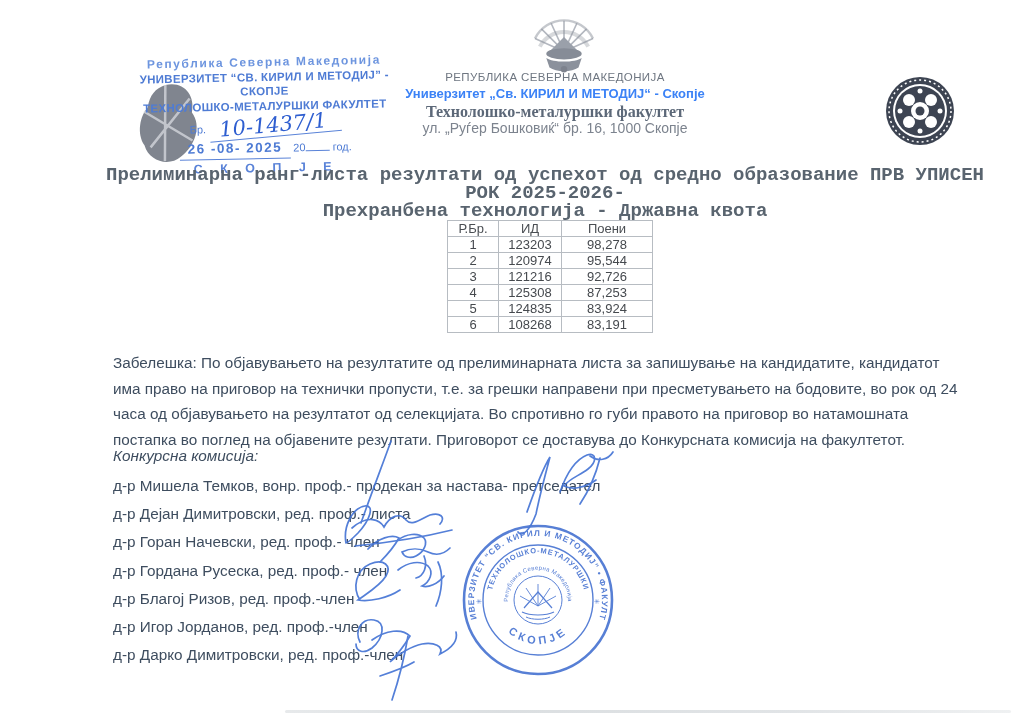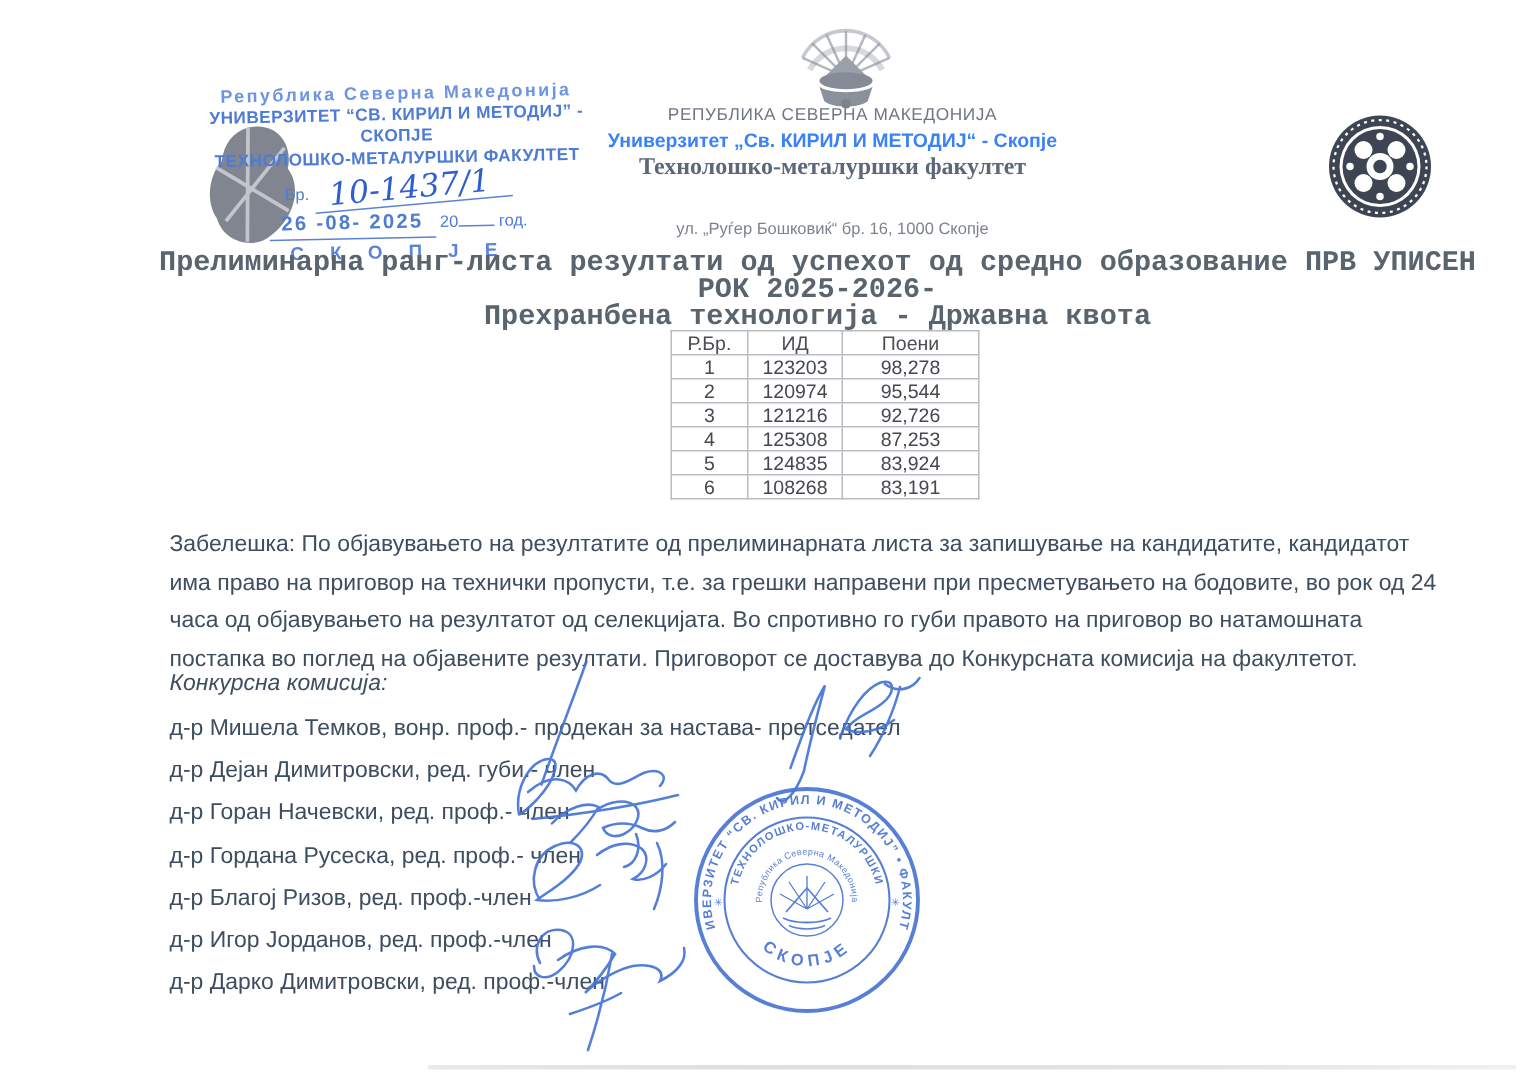--- a/index.html
+++ b/index.html
@@ -23,21 +23,21 @@
   .rcv-blob{position:absolute;left:16px;top:24px;z-index:-1;}
 
   
   .coa{position:absolute;left:518px;top:16px;}
   .hdr{position:absolute;left:305px;top:71px;width:500px;text-align:center;}
   .hdr-country{font-size:11.5px;letter-spacing:.4px;color:#6e7681;line-height:13px;}
   .hdr-univ{font-family:Liberation Sans, sans-serif;font-size:13px;font-weight:700;
             color:#3b82f6;line-height:19px;white-space:nowrap;}
   .hdr-fac{font-family:"Liberation Serif",serif;font-size:16px;font-weight:700;
            color:#5c6878;line-height:18px;}
-  .hdr-addr{font-size:11px;color:#7c838e;line-height:15px;margin-top:25px;}
+  .hdr-addr{font-size:14px;color:#7c838e;line-height:15px;}
   .seal{position:absolute;left:884px;top:75px;}
 
   
   .doc-title{position:absolute;left:85px;top:166px;width:920px;text-align:center;
              font-family:Liberation Mono, monospace;font-weight:700;font-size:19px;
              color:#59646f;line-height:18px;}
 
   
   .tbl-wrap{position:absolute;left:447px;top:220px;}
   table.results{border-collapse:collapse;background:#fff;}
@@ -168,21 +168,21 @@
       </tr>
     </tbody>
       </table>
   </div>
 
   <div class="note">Забелешка: По објавувањето на резултатите од прелиминарната листа за запишување на кандидатите, кандидатот има право на приговор на технички пропусти, т.е. за грешки направени при пресметувањето на бодовите, во рок од 24 часа од објавувањето на резултатот од селекцијата. Во спротивно го губи правото на приговор во натамошната постапка во поглед на објавените резултати. Приговорот се доставува до Конкурсната комисија на факултетот.</div>
 
   <div class="commission">
     <div class="heading">Конкурсна комисија:</div>
     <div class="member">д-р Мишела Темков, вонр. проф.- продекан за настава- претседател</div>
-    <div class="member">д-р Дејан Димитровски, ред. губи.- член</div>
+    <div class="member">д-р Дејан Димитровски, ред. проф.- листа</div>
     <div class="member">д-р Горан Начевски, ред. проф.- член</div>
     <div class="member">д-р Гордана Русеска, ред. проф.- член</div>
     <div class="member">д-р Благој Ризов, ред. проф.-член</div>
     <div class="member">д-р Игор Јорданов, ред. проф.-член</div>
     <div class="member">д-р Дарко Димитровски, ред. проф.-член</div>
   </div>
 
   <svg class="sig-overlay" width="1024" height="724" viewBox="0 0 1024 724">
     <g fill="none" stroke="#4272d4" stroke-width="1.7" stroke-linecap="round" opacity="0.9">
 

